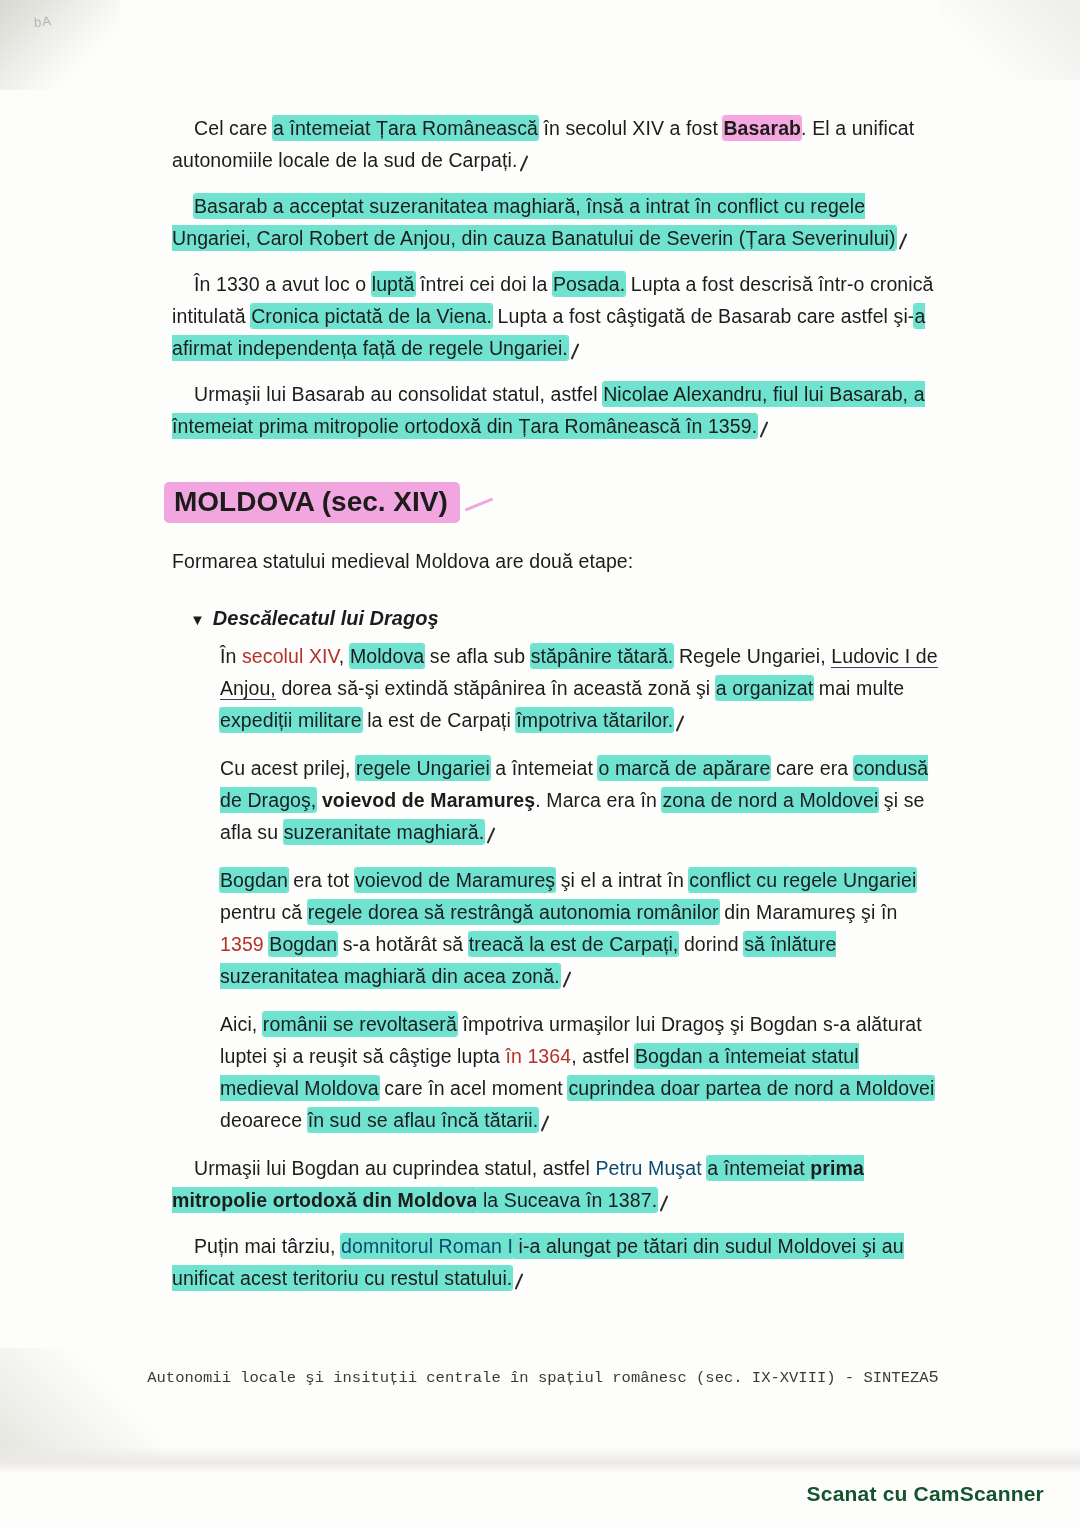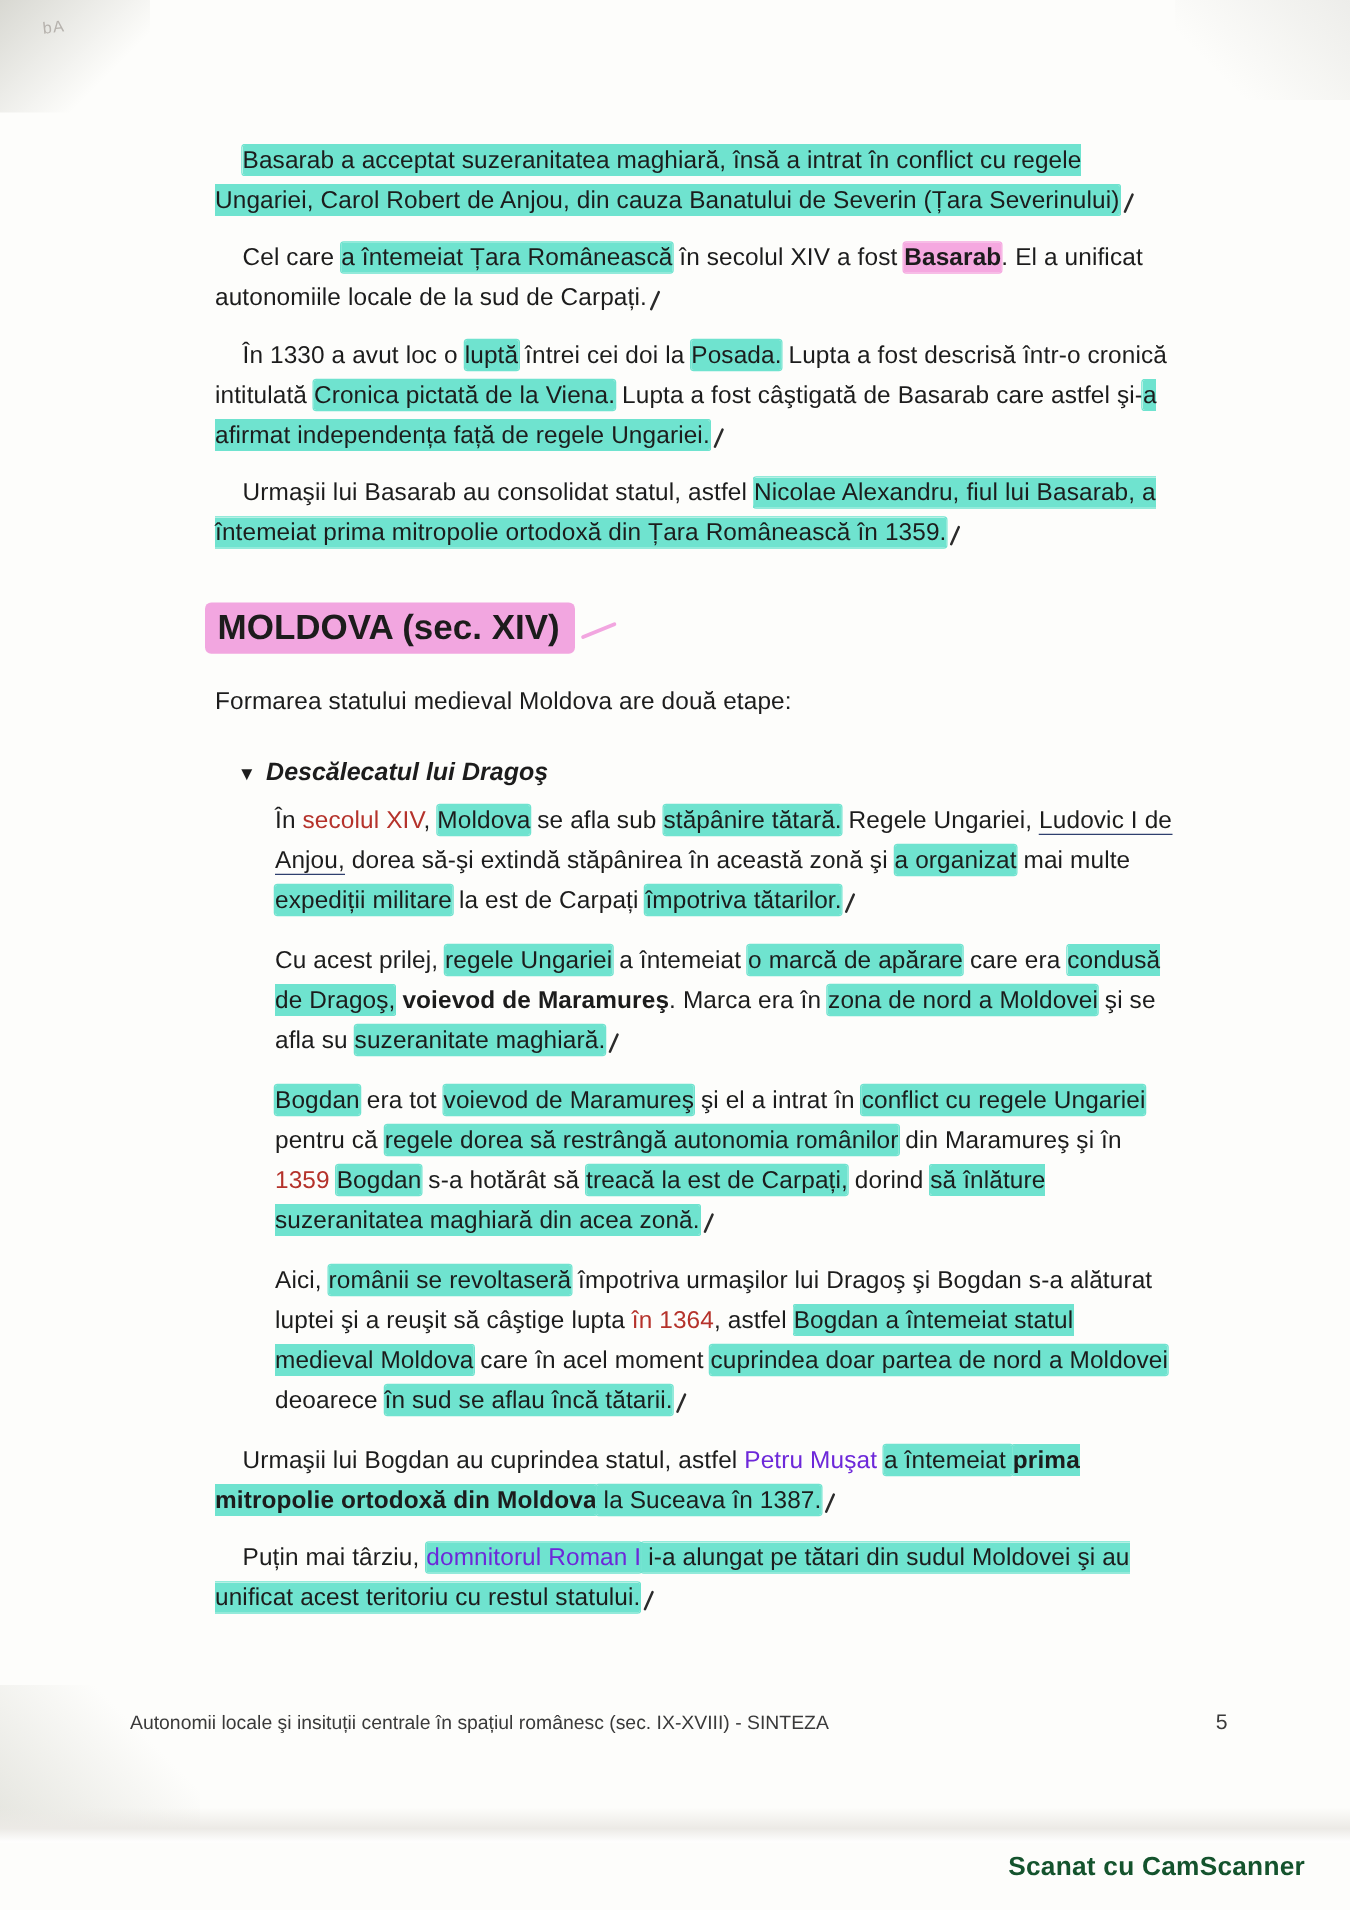--- a/index.html
+++ b/index.html
@@ -80,21 +80,21 @@
     border-radius: 2px;
     padding: 1px 0;
   }
   .hl-p {
     background: #f5a8e0;
     box-shadow: 0 0 0 1px #f5a8e0;
     border-radius: 2px;
     padding: 1px 0;
   }
   .red { color: #b5322b; }
-  .blue { color: #6d28d9; }
+  .blue { color: #0c4a6e; }
   .bold { font-weight: bold; }
   .ul { border-bottom: 1.5px solid #2f3f6e; }
 
   h2.section-title {
     font-size: 28px;
     font-weight: bold;
     margin: 28px 0 18px -6px;
     display: inline-block;
     position: relative;
     padding: 2px 10px 3px 8px;
@@ -159,24 +159,25 @@
     transform: rotate(24deg);
     border-radius: 1px;
   }
 
   .footer {
     position: absolute;
     left: 104px;
     right: 98px;
     top: 1368px;
     display: flex;
-    justify-content: space-between;
+    justify-content: center;
     align-items: baseline;
     font-size: 15.5px;
     color: #3a3a3a;
+    font-family: Liberation Mono, monospace;
   }
   .footer .pageno { font-size: 17px; }
 
   .watermark {
     position: absolute;
     right: 36px;
     bottom: 22px;
     font-size: 21px;
     font-weight: bold;
     color: #14532d;
@@ -189,22 +190,22 @@
 <div class="page">
   <div class="scan-shadow-tl"></div>
   <div class="scan-shadow-tr"></div>
   <div class="scan-shadow-bl"></div>
   <div class="scan-edge-bottom"></div>
   <div class="corner-mark">bA</div>
 
   <div class="content">
 
     <div>
+      <p class="para indent"><span>Cel care </span><span class="hl-g">a întemeiat Țara Românească</span><span> în secolul XIV a fost </span><span class="hl-p bold">Basarab</span><span>. El a unificat autonomiile locale de la sud de Carpați.</span><span class="stroke"></span></p>
       <p class="para indent"><span class="hl-g">Basarab a acceptat suzeranitatea maghiară, însă a intrat în conflict cu regele Ungariei, Carol Robert de Anjou, din cauza Banatului de Severin (Țara Severinului)</span><span class="stroke"></span></p>
-      <p class="para indent"><span>Cel care </span><span class="hl-g">a întemeiat Țara Românească</span><span> în secolul XIV a fost </span><span class="hl-p bold">Basarab</span><span>. El a unificat autonomiile locale de la sud de Carpați.</span><span class="stroke"></span></p>
       <p class="para indent"><span>În 1330 a avut loc o </span><span class="hl-g">luptă</span><span> întrei cei doi la </span><span class="hl-g">Posada.</span><span> Lupta a fost descrisă într-o cronică intitulată </span><span class="hl-g">Cronica pictată de la Viena.</span><span> Lupta a fost câştigată de Basarab care astfel şi-</span><span class="hl-g">a afirmat independența față de regele Ungariei.</span><span class="stroke"></span></p>
       <p class="para indent"><span>Urmaşii lui Basarab au consolidat statul, astfel </span><span class="hl-g">Nicolae Alexandru, fiul lui Basarab, a întemeiat prima mitropolie ortodoxă din Țara Românească în 1359.</span><span class="stroke"></span></p>
     </div>
 
     <div class="title-wrap">
       <h2 class="section-title title-hl">MOLDOVA (sec. XIV)</h2><span class="tick"></span>
     </div>
 
     <p class="para">Formarea statului medieval Moldova are două etape:</p>
 

